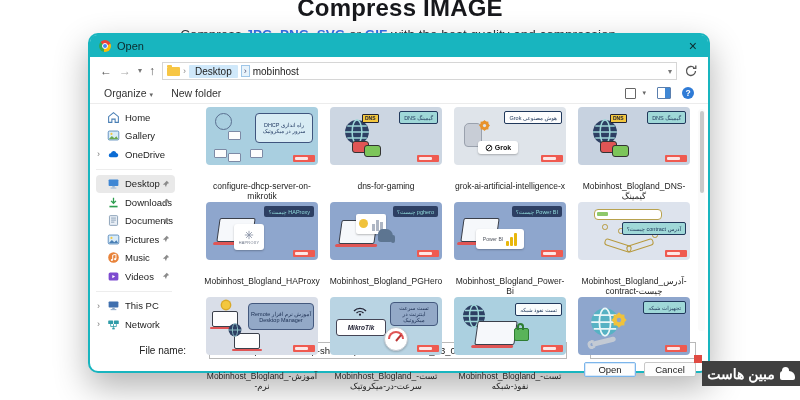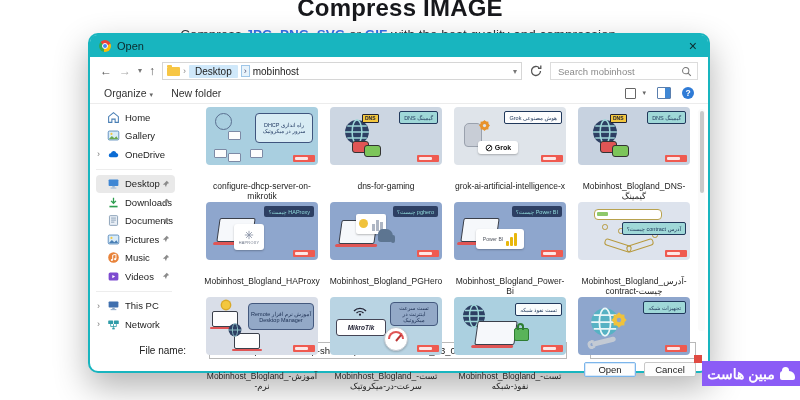--- a/index.html
+++ b/index.html
@@ -214,27 +214,20 @@
       <span class="crumb-box">›</span>
       <span>mobinhost</span>
       <span class="addr-dd">▾</span>
     </div>
     <span class="refresh">
       <svg viewBox="0 0 14 14" width="14" height="14">
           <path d="M11.5 7a4.5 4.5 0 1 1-1.3-3.2" fill="none" stroke="#555" stroke-width="1.3"></path>
           <path d="M11.8 1.6v2.8H9" fill="none" stroke="#555" stroke-width="1.3"></path>
         </svg>
     </span>
-    <div class="search">
-      <input placeholder="Search mobinhost" style="">
-      <svg width="11" height="11" viewBox="0 0 14 14">
-          <circle cx="6" cy="6" r="4" fill="none" stroke="#777" stroke-width="1.3"></circle>
-          <path d="M9 9l3.5 3.5" stroke="#777" stroke-width="1.3"></path>
-        </svg>
-    </div>
   </div>
 
   <div class="cmdbar">
     <span><span>Organize</span><span class="cmd-dd">▾</span></span>
     <span>New folder</span>
     <div class="cmd-right">
       <span class="viewbtn">
           <span class="sq"></span>
           <span class="cmd-dd">▾</span>
         </span>
@@ -603,17 +596,17 @@
         <span class="dd">▾</span>
       </div>
     </div>
     <div class="f-row2">
       <div class="btn primary">Open</div>
       <div class="btn">Cancel</div>
     </div>
   </div>
 </div>
 
-<div class="watermark" style="background-color: #8b5cf6;">
+<div class="watermark" style="background-color: #404040;">
   <span class="wm-tab"></span>
   <span class="wm-logo"></span>
   <span>مبین هاست</span>
 </div>
 
 </body></html>

